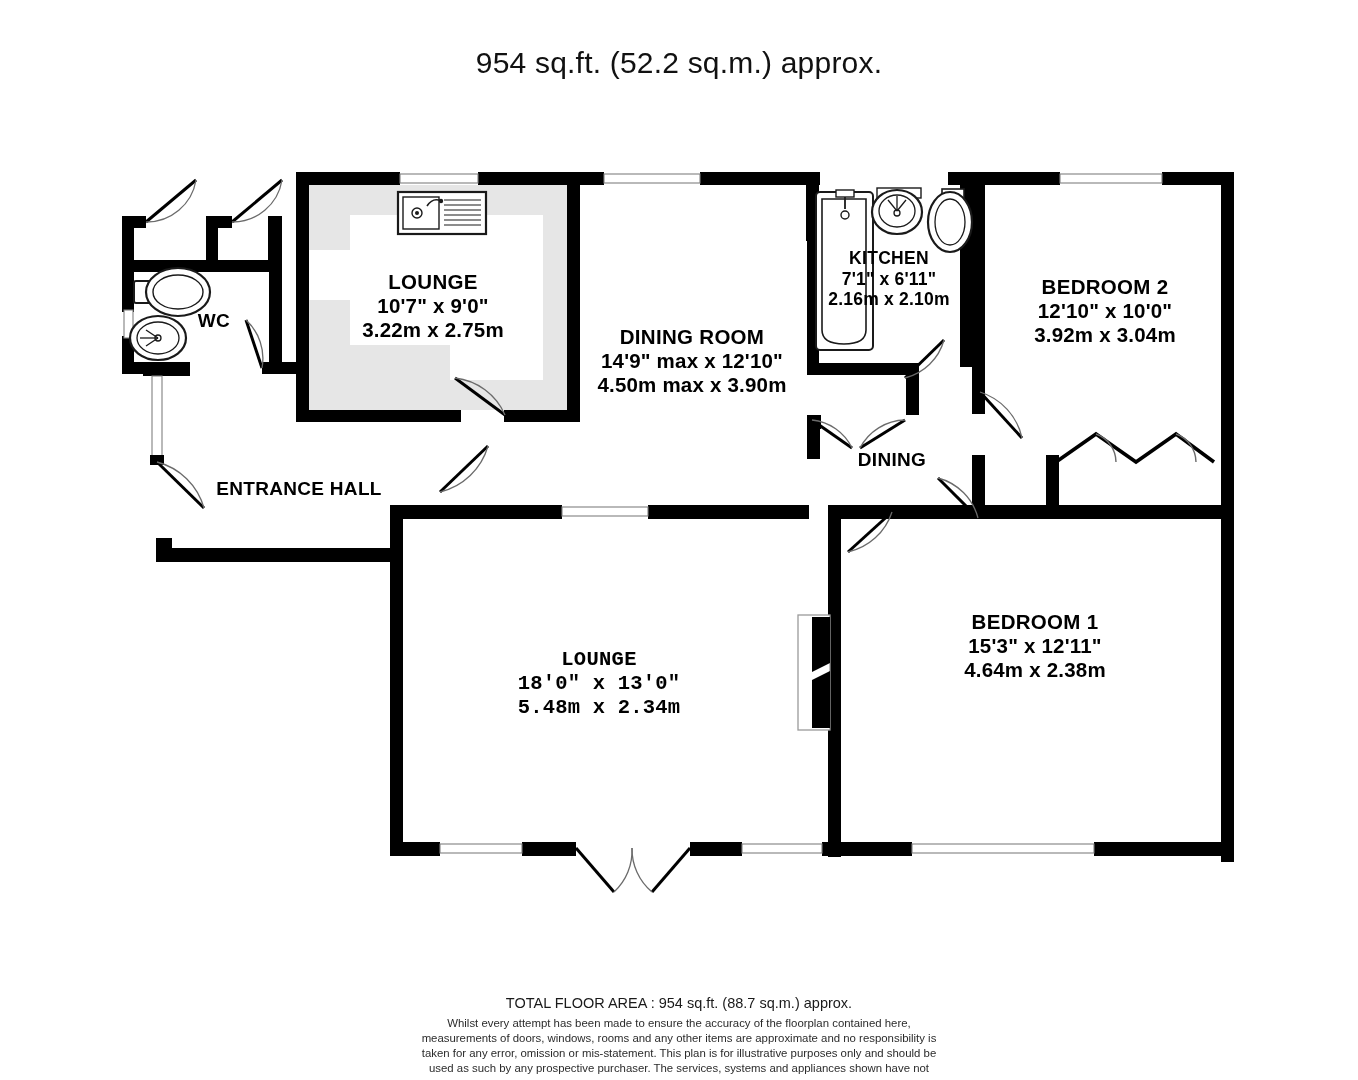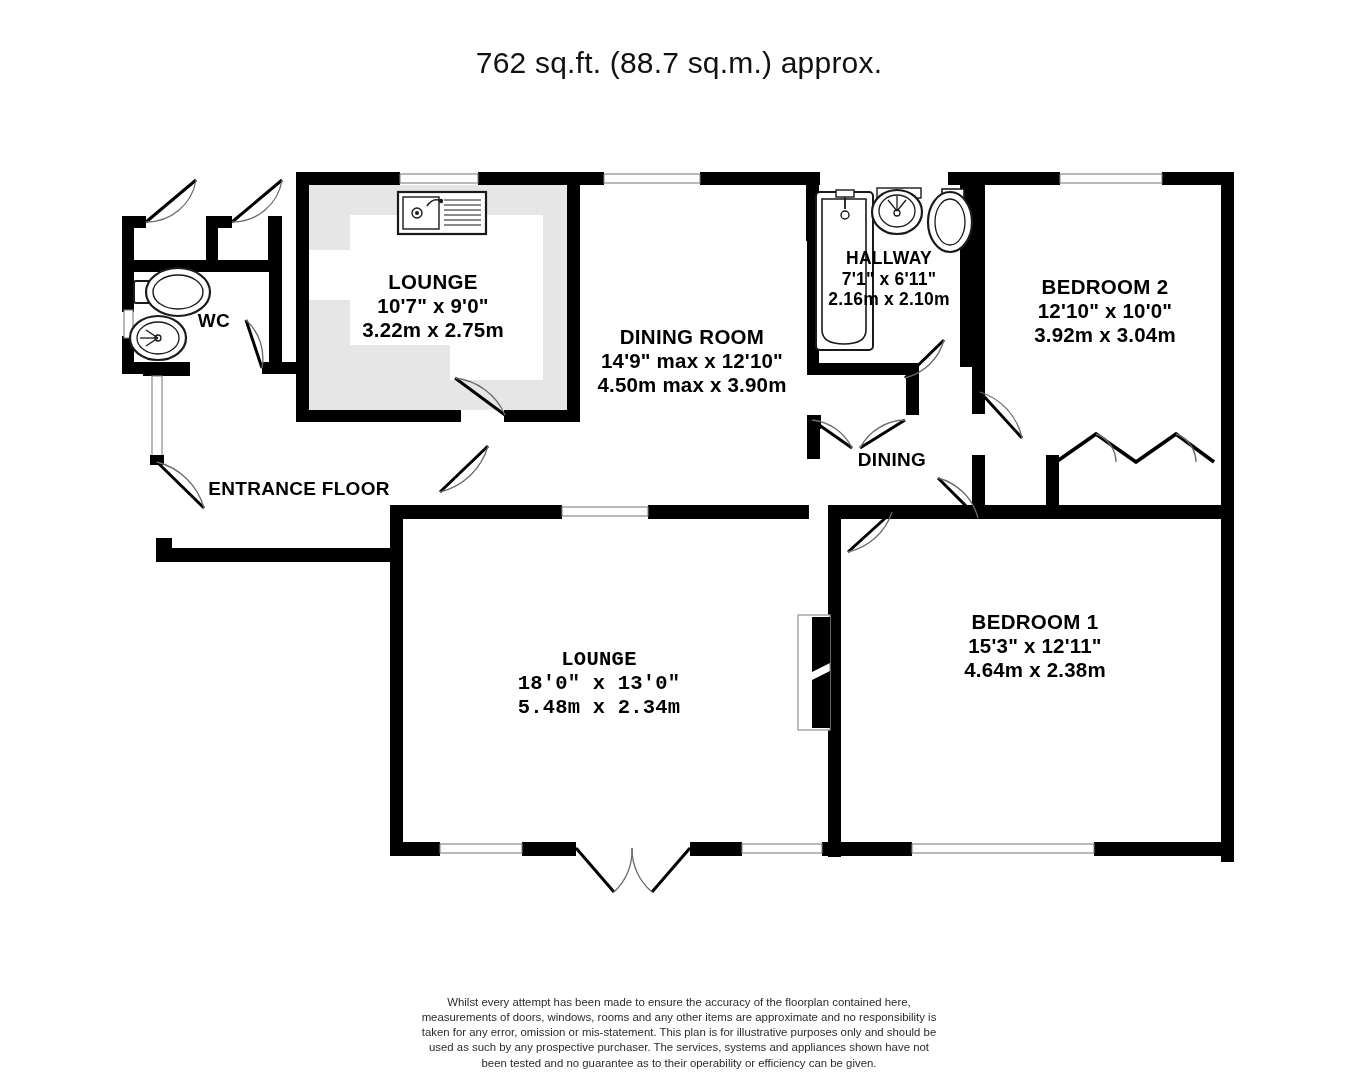--- a/index.html
+++ b/index.html
@@ -55,21 +55,21 @@
     font-size:11.4px;
     line-height:1.33;
     max-width:520px;
     margin:0 auto;
     color:#2b2b2b;
   }
 </style>
 </head>
 <body>
 
-<div id="plan-title">762 sq.ft. (88.7 sq.m.) approx.</div>
+<div id="plan-title">954 sq.ft. (52.2 sq.m.) approx.</div>
 
 <svg id="floorplan-canvas" viewBox="0 0 1358 1080">
 
   <g>
     <path d="M 303 185 L 571 185 L 571 410 L 450 410 L 450 380 L 543 380 L 543 215 L 350 215 L 350 250
              L 303 250 Z" fill="#e6e6e6" stroke="none"></path>
     <path d="M 303 300 L 350 300 L 350 345 L 450 345 L 450 410 L 303 410 Z" fill="#e6e6e6" stroke="none"></path>
   </g>
 
   <g fill="#000000" stroke="none">
@@ -291,47 +291,48 @@
   <span class="rl-name">WC</span>
 </div>
 
 <div class="room-label" style="left:692px;top:325px;">
   <span class="rl-name">DINING ROOM</span>
   <span class="rl-imp">14'9" max x 12'10"</span>
   <span class="rl-met">4.50m max x 3.90m</span>
 </div>
 
 <div class="room-label small" style="left:889px;top:248px;">
-  <span class="rl-name">HALLWAY</span>
+  <span class="rl-name">KITCHEN</span>
   <span class="rl-imp">7'1"  x 6'11"</span>
   <span class="rl-met">2.16m  x 2.10m</span>
 </div>
 
 <div class="room-label" style="left:1105px;top:275px;">
   <span class="rl-name">BEDROOM 2</span>
   <span class="rl-imp">12'10"  x 10'0"</span>
   <span class="rl-met">3.92m  x 3.04m</span>
 </div>
 
 <div class="room-label tiny" style="left:892px;top:449px;">
   <span class="rl-name">DINING</span>
 </div>
 
 <div class="room-label tiny" style="left:299px;top:478px;">
-  <span class="rl-name">ENTRANCE FLOOR</span>
+  <span class="rl-name">ENTRANCE HALL</span>
 </div>
 
 <div class="room-label" style="left:599px;top:648px;font-family:Liberation Mono, monospace;">
   <span class="rl-name">LOUNGE</span>
   <span class="rl-imp">18'0"  x 13'0"</span>
   <span class="rl-met">5.48m  x 2.34m</span>
 </div>
 
 <div class="room-label" style="left:1035px;top:610px;">
   <span class="rl-name">BEDROOM 1</span>
   <span class="rl-imp">15'3"  x 12'11"</span>
   <span class="rl-met">4.64m  x 2.38m</span>
 </div>
 
 <div id="footer">
+  <div id="footer-total">TOTAL FLOOR AREA : 954 sq.ft. (88.7 sq.m.) approx.</div>
   <div id="footer-disclaimer">Whilst every attempt has been made to ensure the accuracy of the floorplan contained here, measurements of doors, windows, rooms and any other items are approximate and no responsibility is taken for any error, omission or mis-statement. This plan is for illustrative purposes only and should be used as such by any prospective purchaser. The services, systems and appliances shown have not been tested and no guarantee as to their operability or efficiency can be given.</div>
 
 </div>
 
 </body></html>

